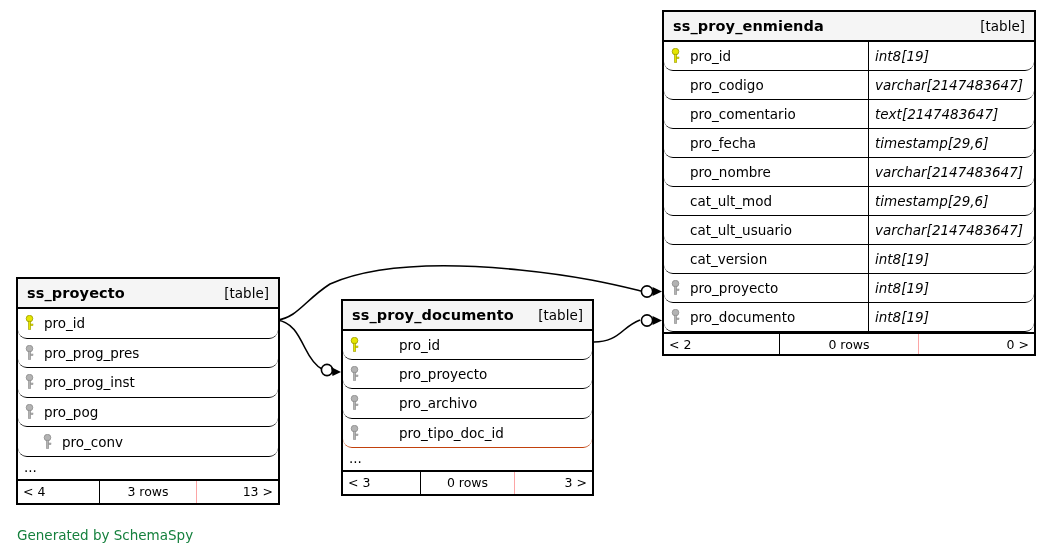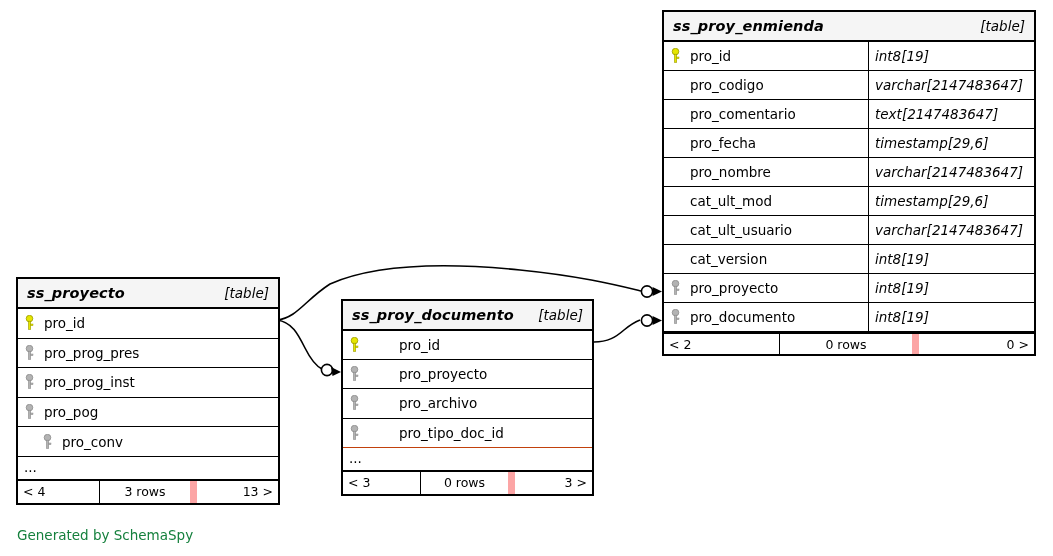--- a/index.html
+++ b/index.html
@@ -21,30 +21,30 @@
     box-sizing:border-box;
     z-index:5;
   }
   .tbl-header{
     background:#f5f5f5;
     border-bottom:2px solid #000000;
     box-sizing:border-box;
     display:flex;align-items:center;justify-content:space-between;
     padding:0 9px;
     height:30px;
-    font-style:italic;
   }
   .tbl-name{font-weight:bold;font-size:14.5px;color:#000;letter-spacing:0.1px;}
   .tbl-kind{font-size:13.5px;color:#000;}
 
   .row{
     display:flex;align-items:stretch;
     border-bottom:1px solid #000000;
     box-sizing:border-box;
     height:29px;
+    border-radius:9px;
   }
   .row:last-of-type{border-bottom:none;}
   .cell-name{
     display:flex;align-items:center;
     flex:1 1 auto;min-width:0;
     box-sizing:border-box;
   }
   .cell-type{
     display:flex;align-items:center;
     border-left:1px solid #000000;
@@ -77,21 +77,21 @@
   .tbl-footer{
     display:flex;height:22px;box-sizing:border-box;
     border-top:1px solid #000;
   }
   .tbl-footer .fcell{
     display:flex;align-items:center;
     font-size:12.5px;color:#000;
     box-sizing:border-box;
   }
   .fleft{flex:0 0 31%;justify-content:flex-start;padding-left:5px;}
-  .fmid{flex:1 1 auto;justify-content:center;border-left:1px solid #000;border-right:7px solid #fca5a5;}
+  .fmid{flex:1 1 auto;justify-content:center;border-left:1px solid #000;border-right:1px solid #fca5a5;}
   .fright{flex:0 0 31%;justify-content:flex-end;padding-right:5px;}
 
   
   #tbl-enmienda{left:662px;top:10px;width:374px;}
   #tbl-enmienda .cell-type{flex:0 0 166px;font-style:italic;}
 
   #tbl-proyecto{left:16px;top:277px;width:264px;}
   #tbl-proyecto .row{height:29.6px;}
 
   #tbl-documento{left:341px;top:299px;width:253px;}

